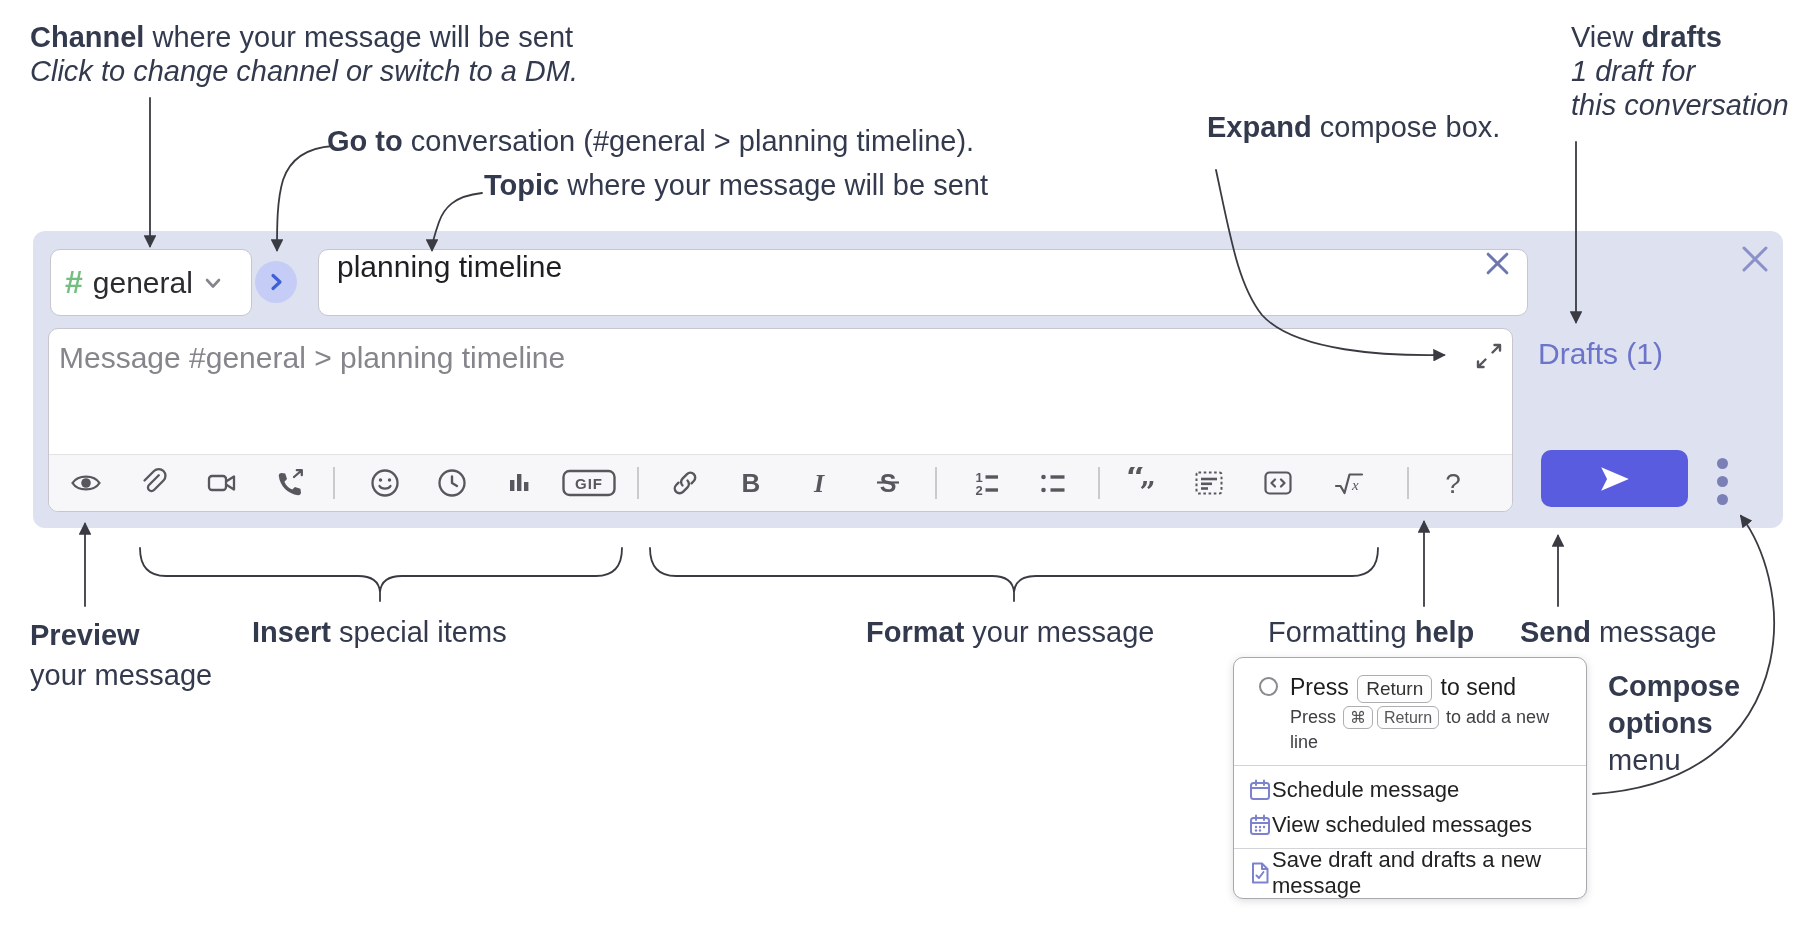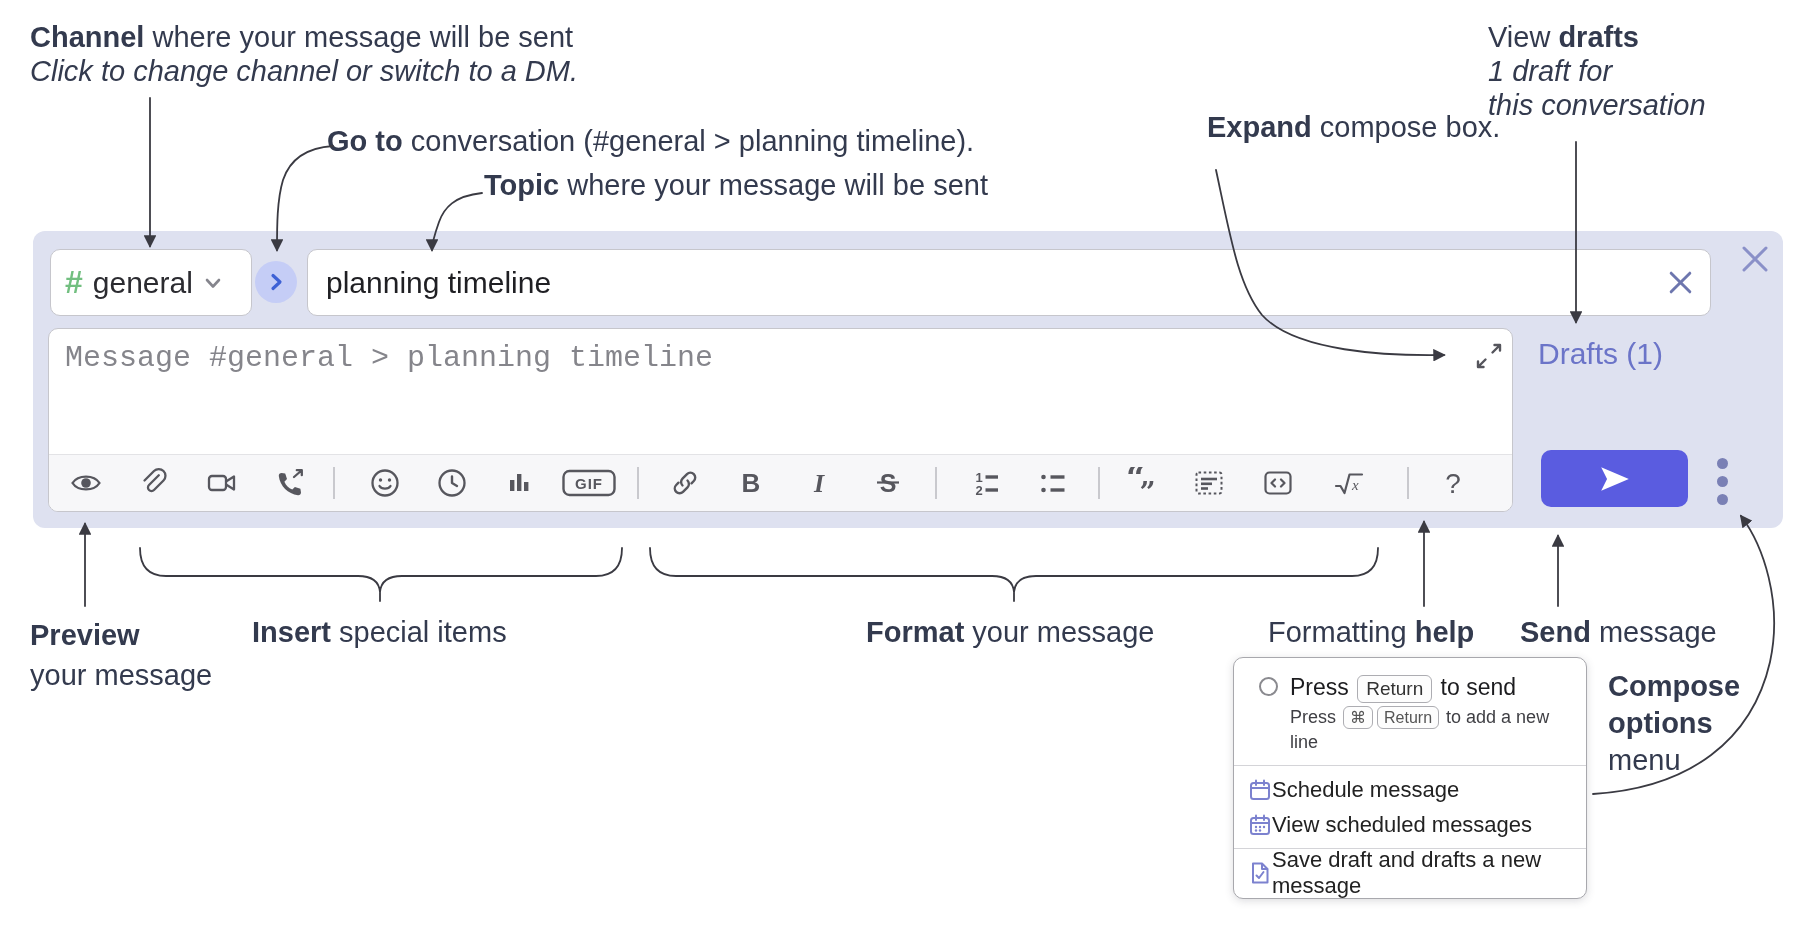--- a/index.html
+++ b/index.html
@@ -9,25 +9,25 @@
   .ann{position:absolute;z-index:5;font-size:29px;line-height:34px;color:#333a4e;white-space:nowrap;}
   .b{font-weight:700;}
   .it{font-style:italic;}
   
   .compose-bg{position:absolute;left:33px;top:231px;width:1750px;height:297px;background:#dee1f0;border-radius:12px;z-index:1;}
   .field{position:absolute;background:#fff;border:1.5px solid #c6c6cc;border-radius:10px;box-sizing:border-box;z-index:2;}
   .channel-selector{left:50px;top:249px;width:202px;height:67px;display:flex;align-items:center;padding:0 14px;gap:10px;cursor:pointer;}
   .channel-hash{font-size:32px;font-weight:700;color:#72bf80;}
   .channel-name{font-size:30px;color:#2b2b30;}
   .goto-btn{position:absolute;left:255px;top:261px;width:42px;height:42px;border-radius:50%;background:#c5cdf6;border:none;display:flex;align-items:center;justify-content:center;cursor:pointer;z-index:2;padding:0;}
-  .topic-field{left:307px;top:249px;width:1404px;height:67px;display:flex;align-items:center;}
+  .topic-field{left:318px;top:249px;width:1210px;height:67px;display:flex;align-items:flex-start;}
   .topic-input{flex:1;border:none;outline:none;background:transparent;font-size:30px;color:#1f1f23;padding:0 0 0 18px;font-family:inherit;}
   .topic-clear{border:none;background:transparent;cursor:pointer;padding:0 16px 0 8px;display:flex;align-items:center;}
   .message-panel{left:48px;top:328px;width:1465px;height:184px;padding:0;}
-  .message-textarea{position:absolute;left:0;top:0;width:100%;height:108px;border:none;outline:none;resize:none;background:transparent;font-size:30px;color:#1f1f23;padding:12px 16px;box-sizing:border-box;font-family:Liberation Mono, monospace;}
+  .message-textarea{position:absolute;left:0;top:0;width:100%;height:108px;border:none;outline:none;resize:none;background:transparent;font-size:30px;color:#1f1f23;padding:12px 10px;box-sizing:border-box;font-family:Liberation Sans, sans-serif;}
   .message-textarea::placeholder{color:#85858b;opacity:1;}
   .toolbar{position:absolute;left:0;bottom:0;width:100%;height:56px;background:#f7f7f9;border-top:1px solid #e3e3e6;border-radius:0 0 9px 9px;}
   .tbtn{position:absolute;top:6px;width:44px;height:44px;display:flex;align-items:center;justify-content:center;background:transparent;border:none;padding:0;cursor:pointer;text-align:center;}
   .tdiv{position:absolute;top:12px;width:2px;height:32px;background:#c9c9ce;}
   .expand-btn{position:absolute;left:1473px;top:340px;width:32px;height:32px;background:transparent;border:none;padding:0;cursor:pointer;z-index:3;}
   .close-btn{position:absolute;left:1738px;top:242px;width:34px;height:34px;background:transparent;border:none;padding:0;cursor:pointer;z-index:3;}
   .drafts-link{position:absolute;left:1538px;top:337px;font-size:30px;color:#6b74c8;z-index:3;cursor:pointer;text-decoration:none;}
   .send-btn{position:absolute;left:1541px;top:450px;width:147px;height:57px;background:#5a5ce0;border:none;border-radius:10px;display:flex;align-items:center;justify-content:center;cursor:pointer;z-index:3;}
   .kebab-btn{position:absolute;left:1702px;top:452px;width:40px;height:58px;background:transparent;border:none;cursor:pointer;z-index:3;display:flex;flex-direction:column;align-items:center;justify-content:center;gap:7px;padding:0;}
   .kebab-btn i{width:11px;height:11px;border-radius:50%;background:#7a80b5;display:block;}
@@ -77,21 +77,21 @@
   </div>
   <div class="ann" style="left:327px;top:124px;">
     <span class="b">Go to</span><span> conversation (#general &gt; planning timeline).</span>
   </div>
   <div class="ann" style="left:484px;top:168px;">
     <span class="b">Topic</span><span> where your message will be sent</span>
   </div>
   <div class="ann" style="left:1207px;top:110px;">
     <span class="b">Expand</span><span> compose box.</span>
   </div>
-  <div class="ann" style="left:1488px;top:20px;">
+  <div class="ann" style="left:1571px;top:20px;">
     <div><span>View </span><span class="b">drafts</span></div>
     <div class="it">1 draft for</div>
     <div class="it">this conversation</div>
   </div>
 
   <div class="compose-bg"></div>
 
   <div class="field channel-selector">
     <span class="channel-hash">#</span>
     <span class="channel-name">general</span>

